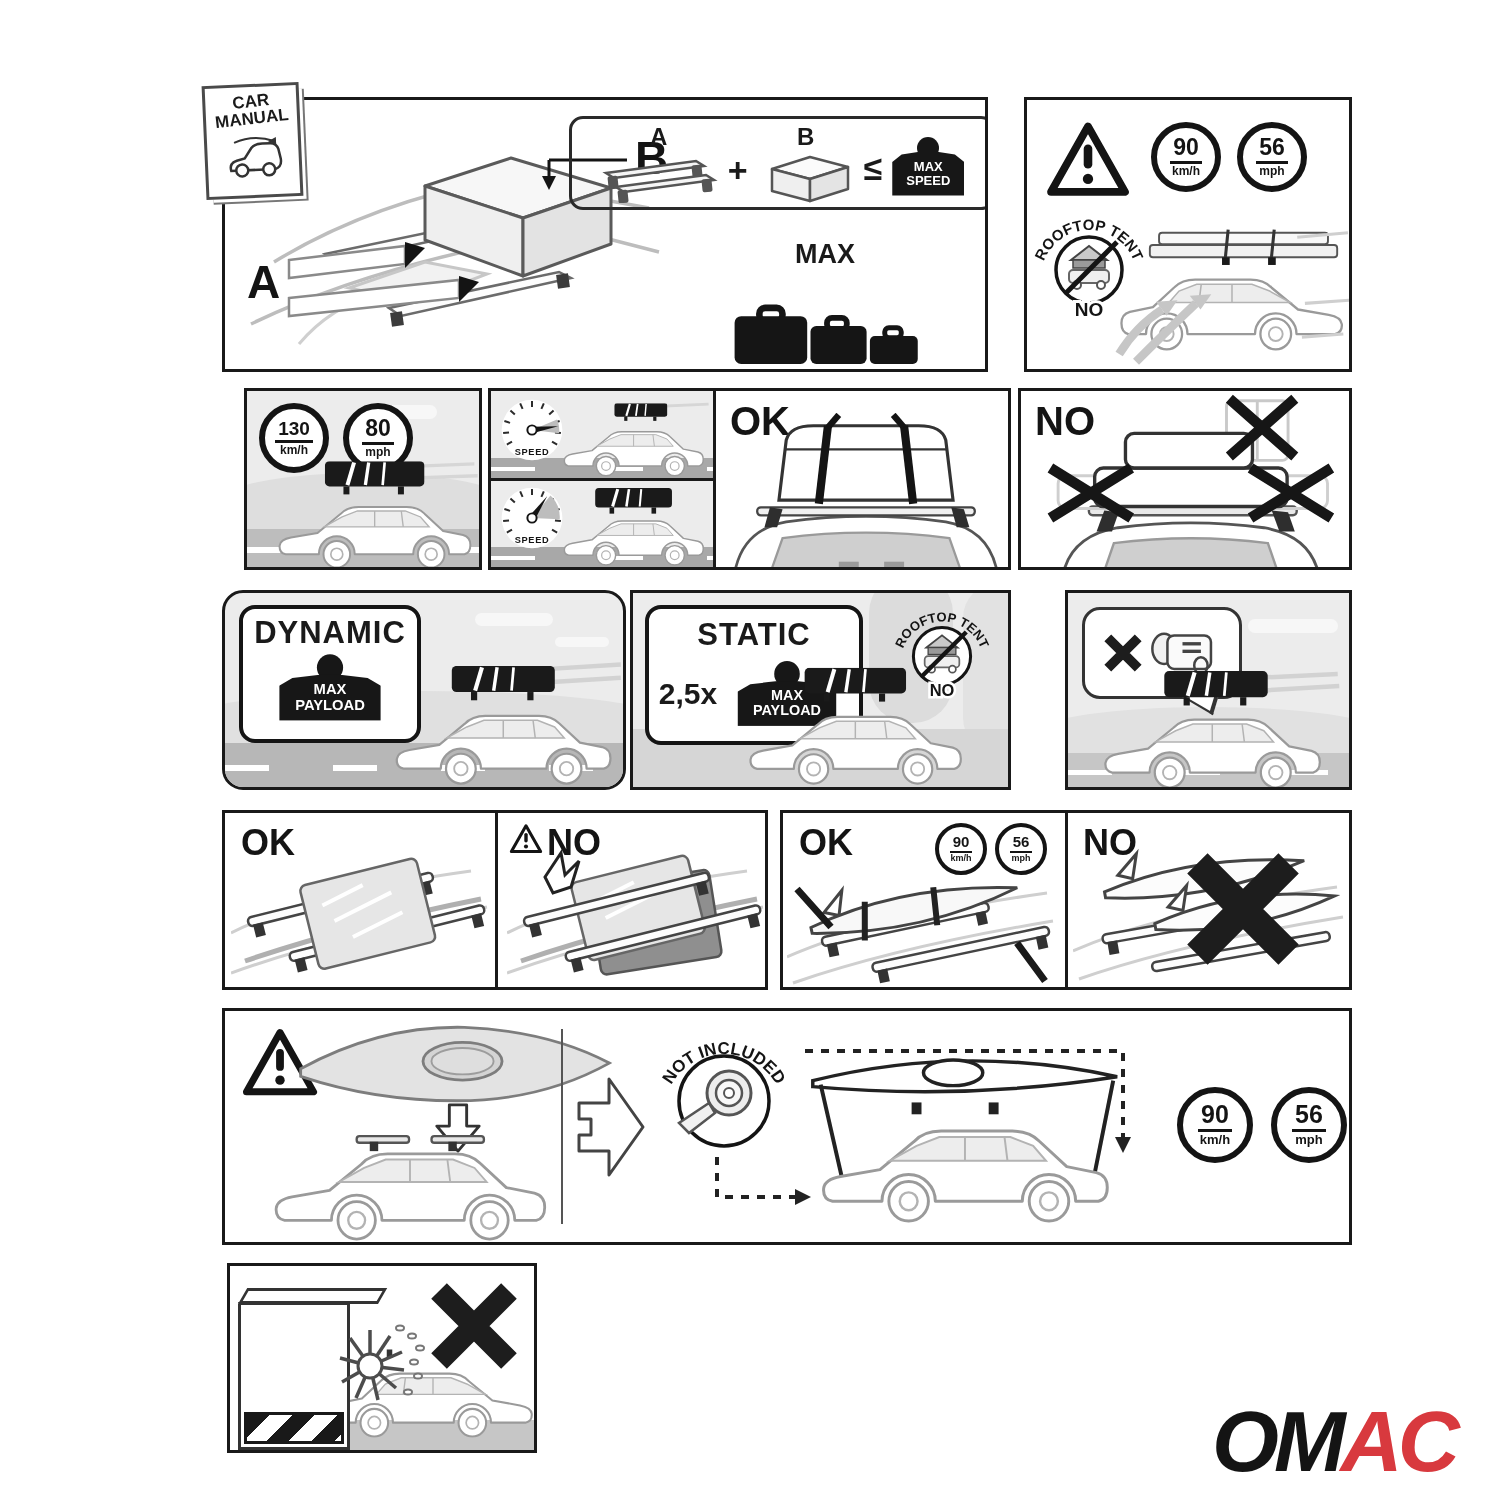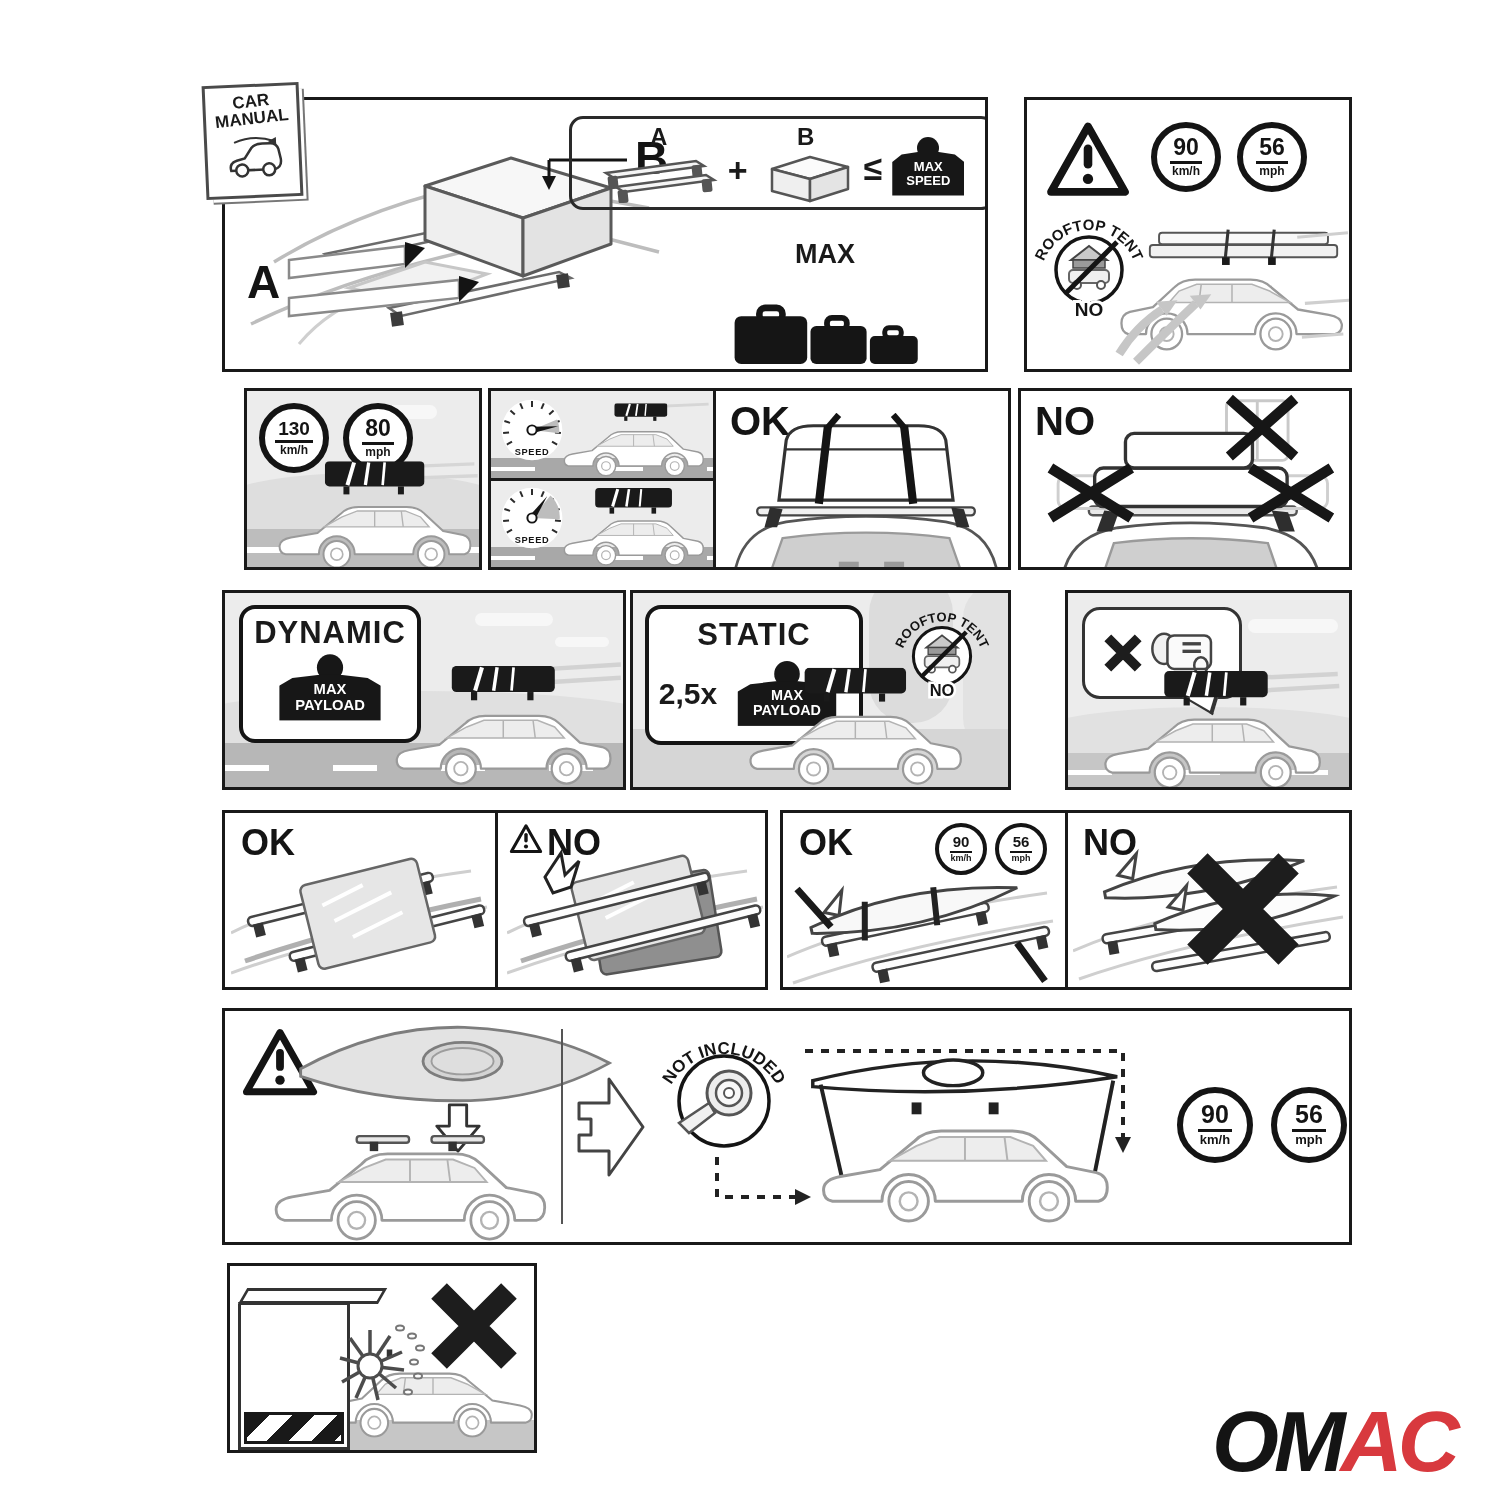--- a/index.html
+++ b/index.html
@@ -359,21 +359,21 @@
       <rect x="68" y="78" width="200" height="40" rx="9" fill="#fff" stroke="#333" stroke-width="3.5"></rect>
       <rect x="100" y="42" width="132" height="36" rx="9" fill="#fff" stroke="#333" stroke-width="3.5"></rect>
       <g stroke="#161616" stroke-width="11" fill="none">
         <path d="M22,78 L106,130 M106,78 L22,130"></path>
         <path d="M230,78 L314,130 M314,78 L230,130"></path>
         <path d="M208,6 L276,66 M276,6 L208,66"></path>
       </g>
     </svg>
   </div>
 
-  <div class="panel" style="left:222px;top:590px;width:404px;height:200px;background:#ececec;">
+  <div class="panel" style="left:222px;top:590px;width:404px;height:200px;background:#ececec;border-radius:21px;">
     <div class="hill" style="left:-40px;right:-40px;bottom:40px;height:56px;background:#e0e0e0;"></div>
     <div class="cloud" style="left:250px;top:20px;width:78px;height:13px;"></div>
     <div class="cloud" style="left:330px;top:44px;width:54px;height:10px;"></div>
     <div class="road" style="height:44px;background:#b7b7b7;"></div>
     <div class="dash" style="bottom:16px;"></div>
     <div class="sign" style="left:14px;top:12px;width:182px;height:138px;padding-top:6px;">
       <span class="slabel">DYNAMIC</span>
       <div class="wicon w-lg" style="transform:scale(.82);margin-top:-4px;">
         <div class="ball"></div>
         <div class="wbody">

